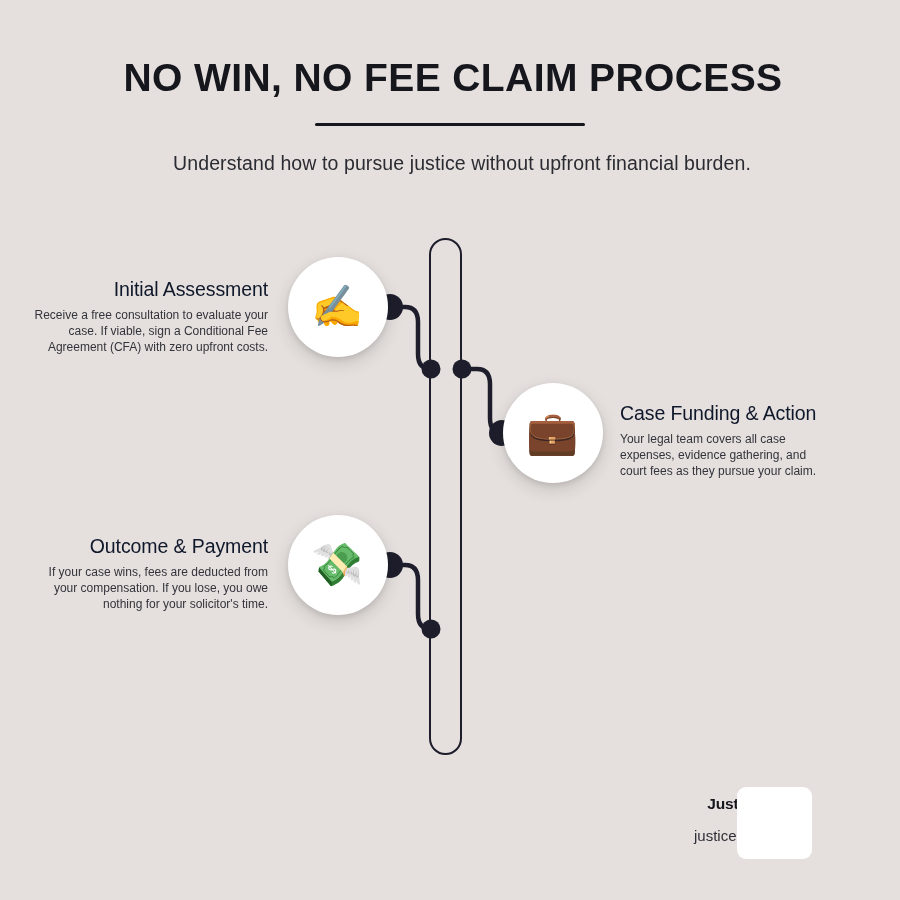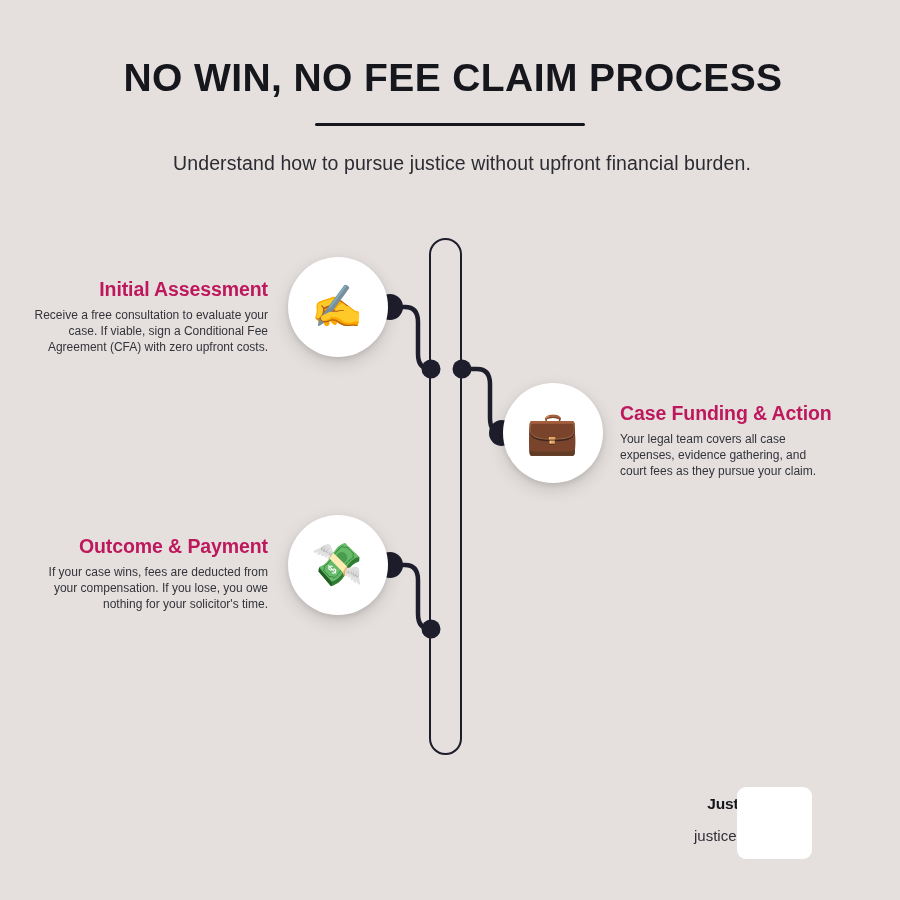--- a/index.html
+++ b/index.html
@@ -84,22 +84,22 @@
 
   .bubble-1 { left:288px; top:257px; width:100px; height:100px; }
   .bubble-2 { left:503px; top:383px; width:100px; height:100px; }
   .bubble-3 { left:288px; top:515px; width:100px; height:100px; }
 
   
   .step-text { position:absolute; }
 
   .step-title {
     font-size:19.5px;
-    font-weight:700;
-    color:#be185d;
+    font-weight:400;
+    color:#0f172a;
     letter-spacing:-0.1px;
     line-height:1.2;
   }
   .step-body {
     margin-top:7px;
     font-size:12px;
     font-weight:400;
     color:#33333b;
     line-height:1.33;
   }

